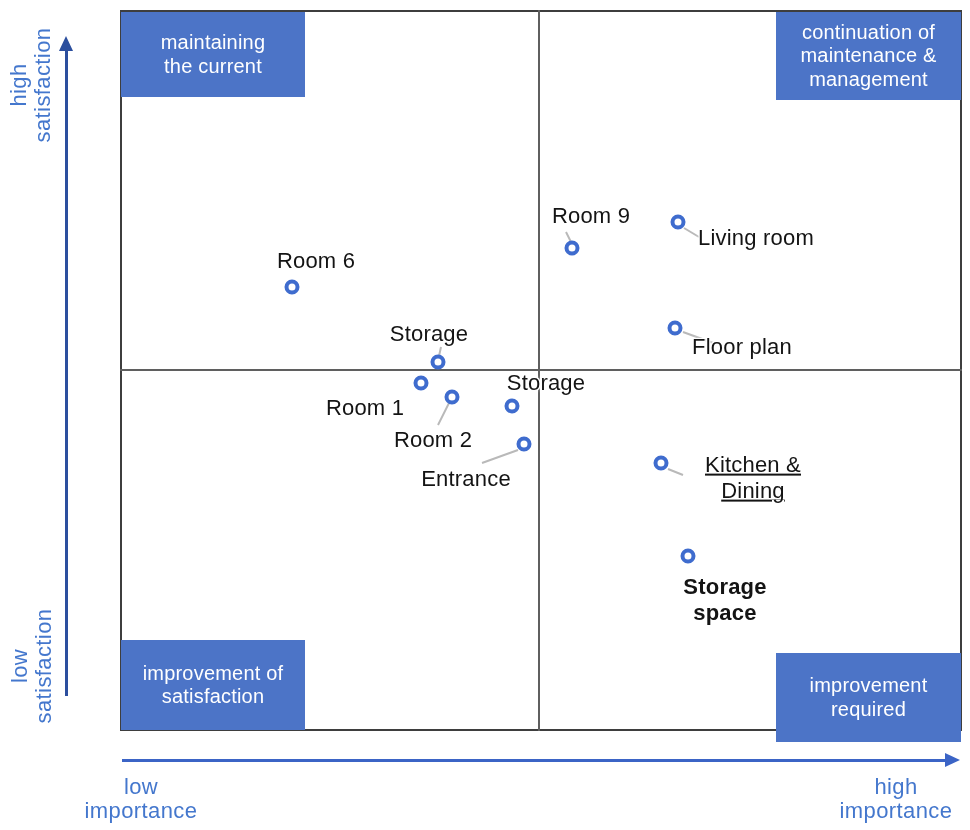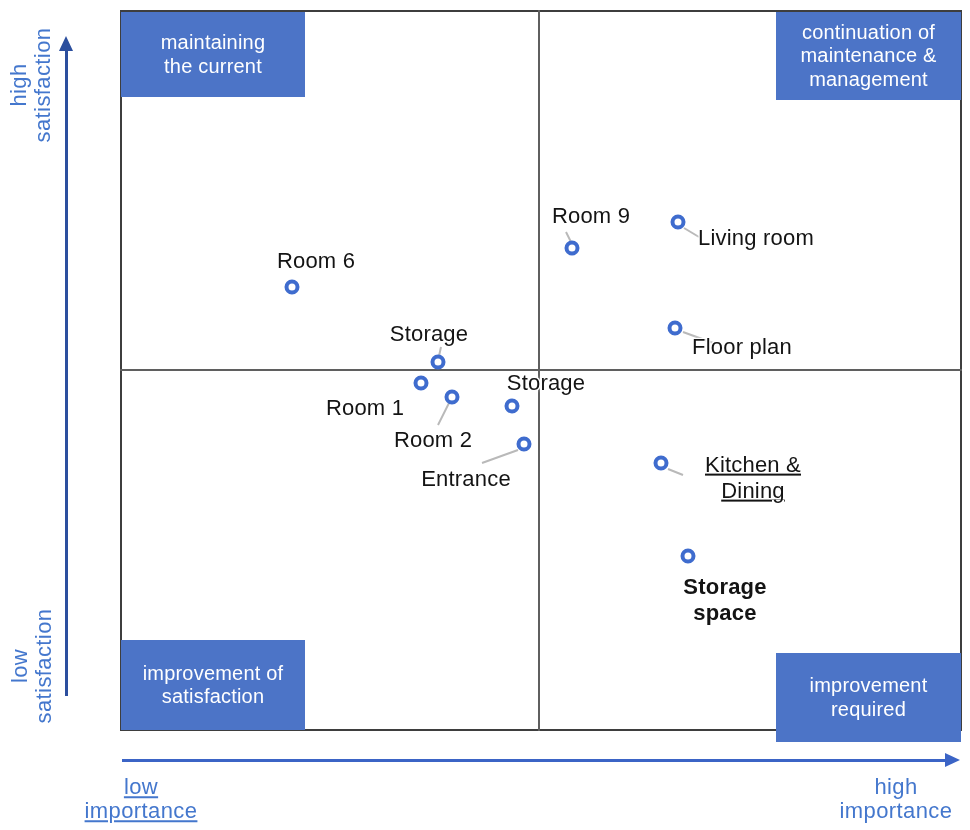--- a/index.html
+++ b/index.html
@@ -75,21 +75,21 @@
 
   <div class="yaxis-line"></div>
   <div class="yaxis-head"></div>
   <div class="xaxis-line"></div>
   <div class="xaxis-head"></div>
 
   <div class="axis-label rot" style="left:31px;top:85px;">high
 satisfaction</div>
   <div class="axis-label rot" style="left:32px;top:666px;">low
 satisfaction</div>
-  <div class="axis-label" style="left:141px;top:799px;text-decoration:underline;">low
+  <div class="axis-label" style="left:141px;top:799px;">low
 importance</div>
   <div class="axis-label" style="left:896px;top:799px;">high
 importance</div>
 
   <svg id="leader-svg" xmlns="http://www.w3.org/2000/svg">
       <line x1="566" y1="232" x2="571" y2="242" stroke="#b9b9b9" stroke-width="2"></line>
       <line x1="684" y1="228" x2="699" y2="237" stroke="#b9b9b9" stroke-width="2"></line>
       <line x1="683" y1="332" x2="716" y2="344" stroke="#b9b9b9" stroke-width="2"></line>
       <line x1="441" y1="347" x2="439" y2="356" stroke="#b9b9b9" stroke-width="2"></line>
       <line x1="449" y1="403" x2="438" y2="425" stroke="#b9b9b9" stroke-width="2"></line>

